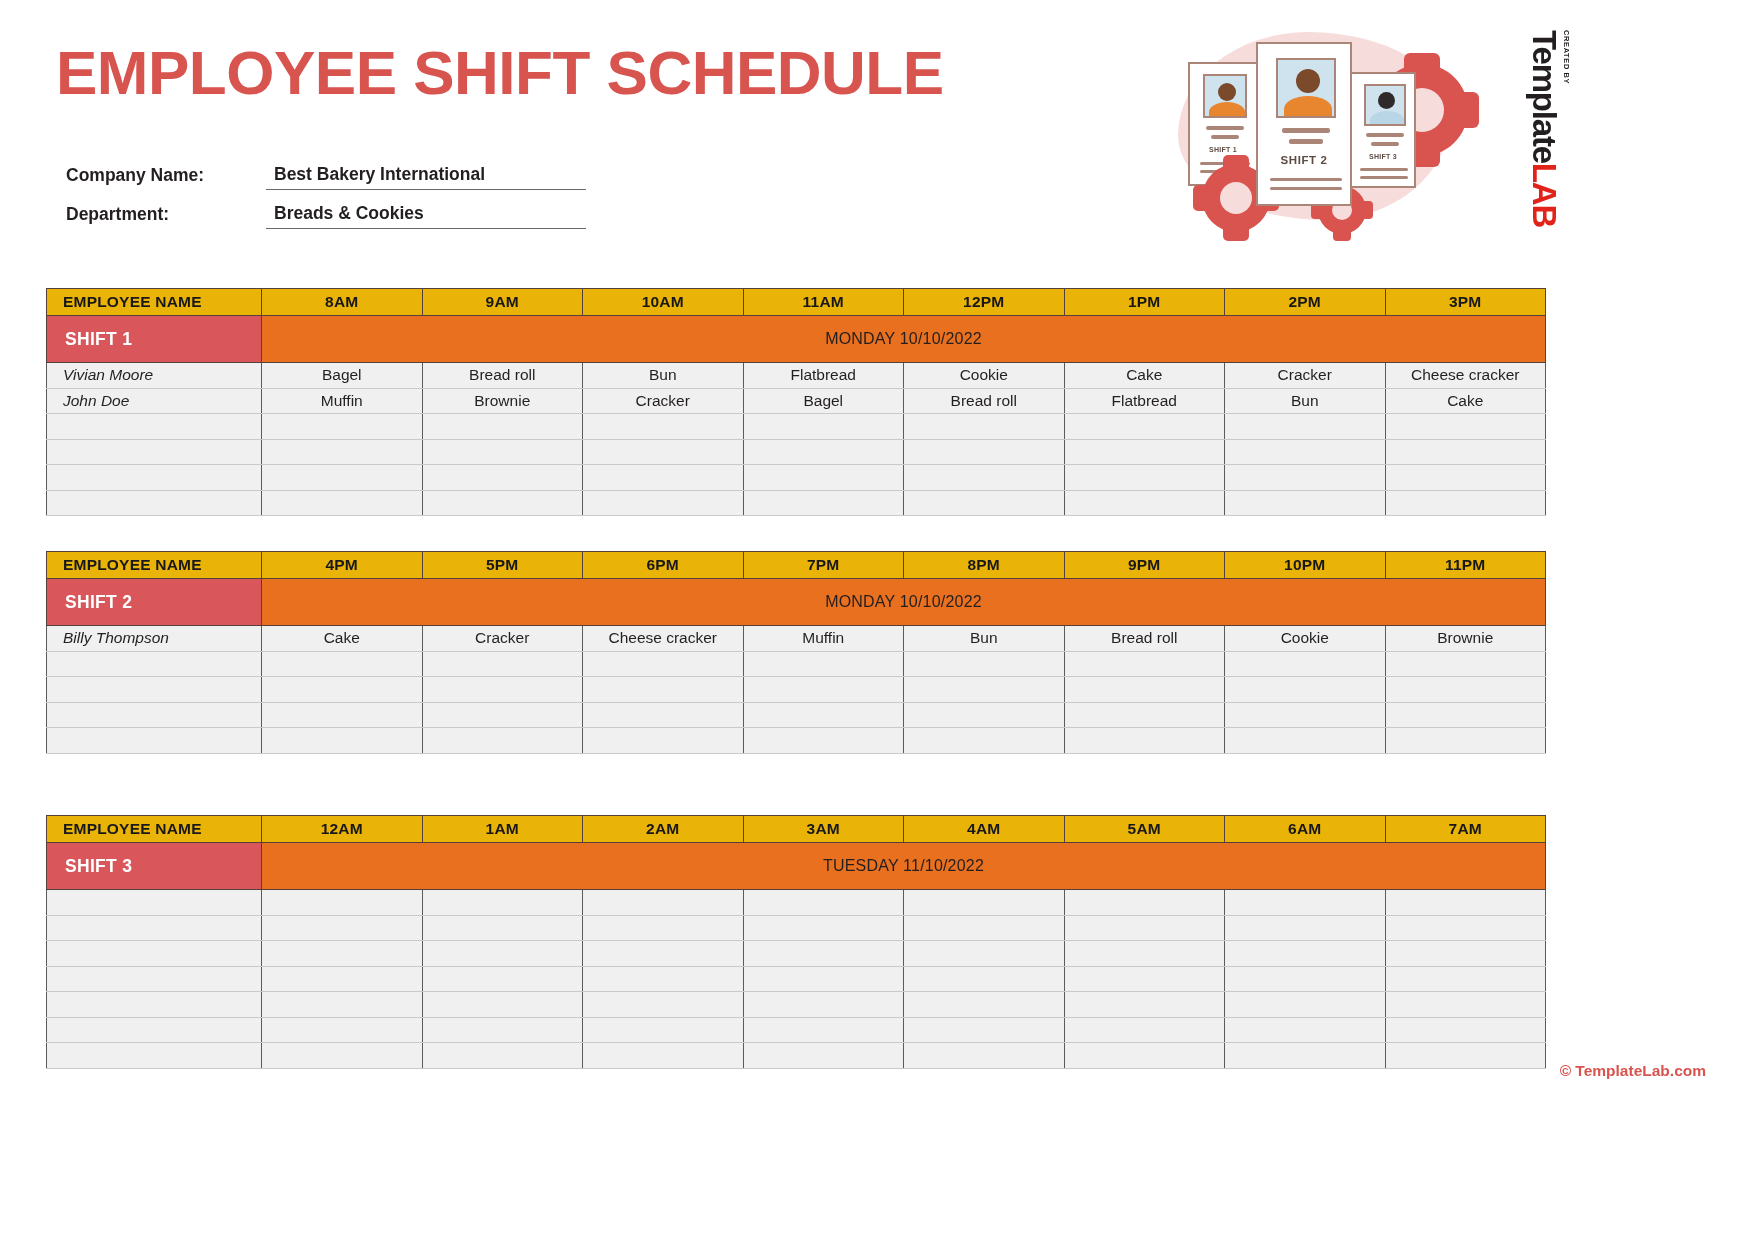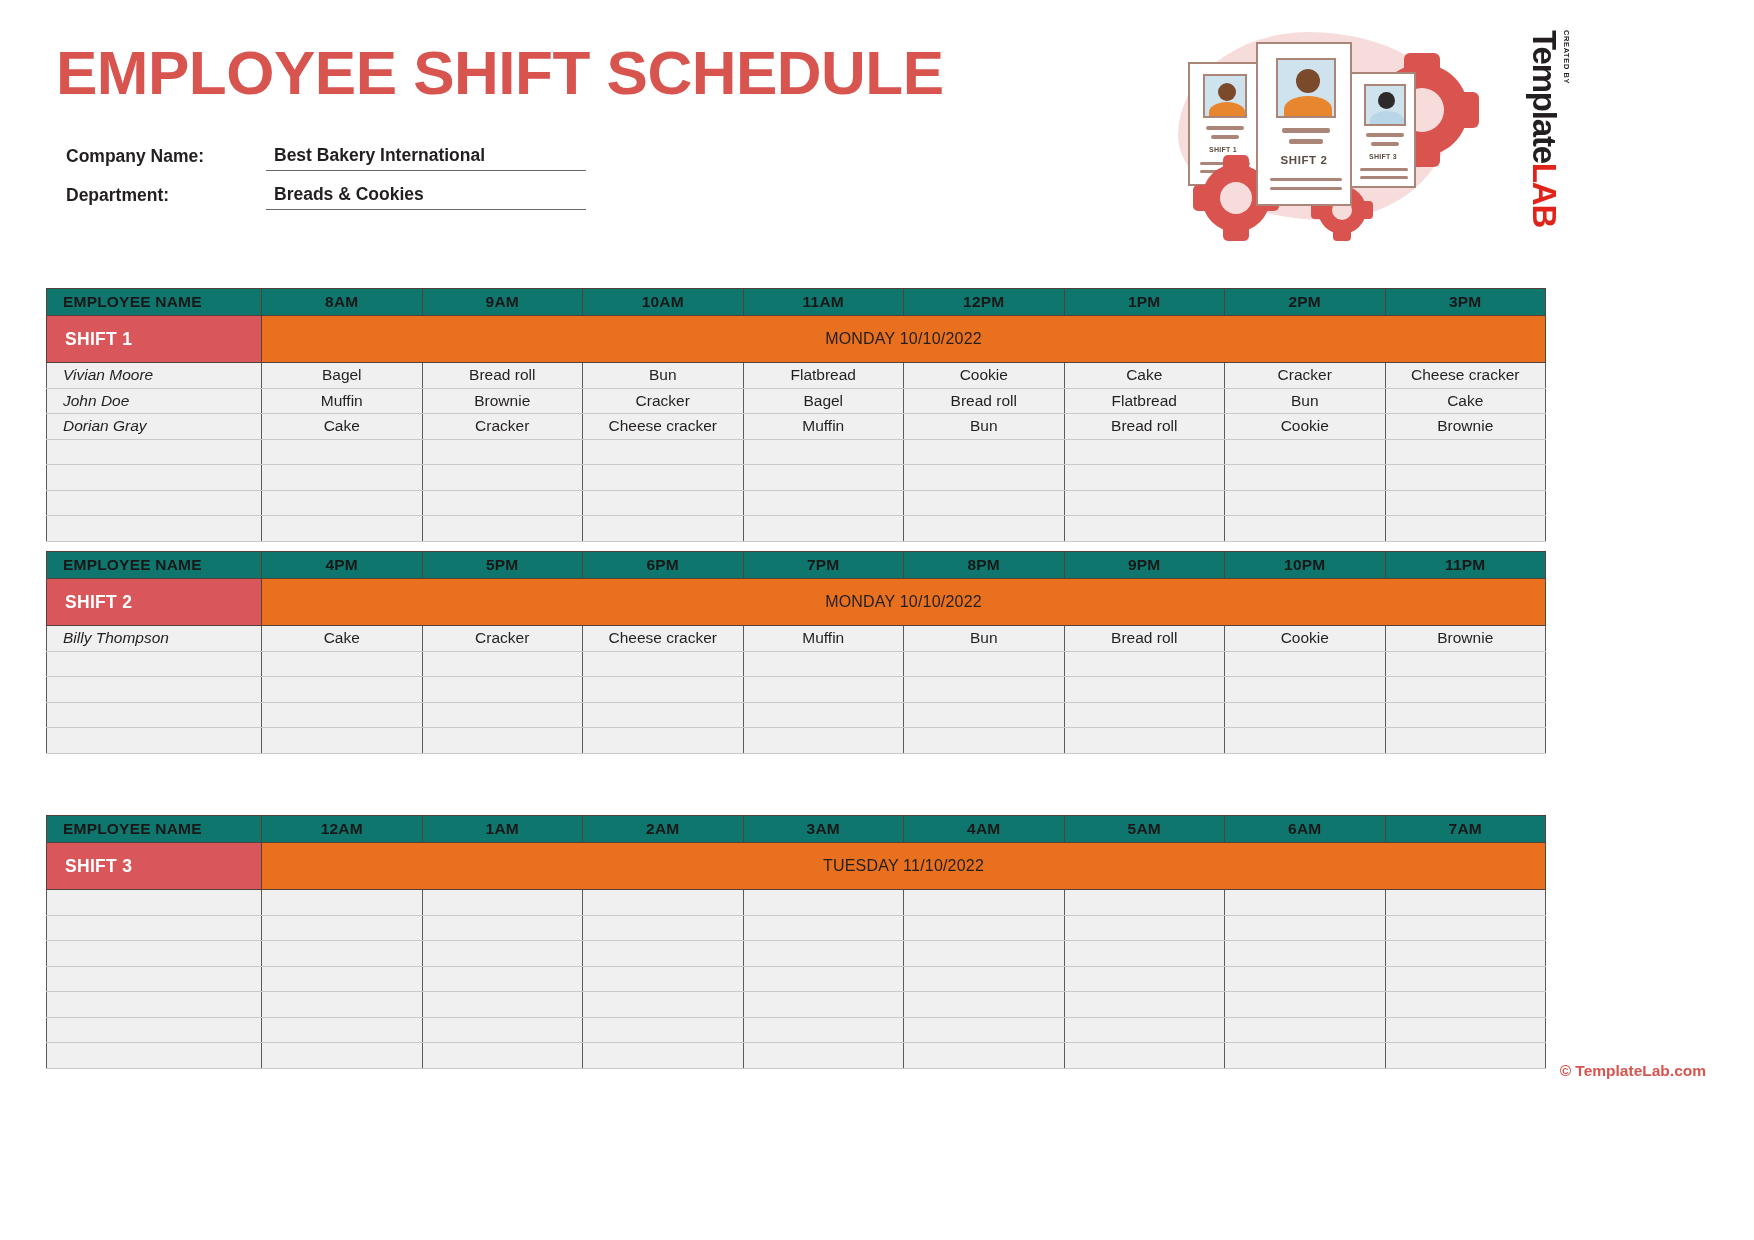--- a/index.html
+++ b/index.html
@@ -27,21 +27,21 @@
     font-weight: bold;
     letter-spacing: -0.5px;
     color: #d8544f;
     white-space: nowrap;
     line-height: 1;
   }
 
   #form-block {
     position: absolute;
     left: 66px;
-    top: 132px;
+    top: 151px;
     width: 520px;
   }
   .form-row {
     display: flex;
     align-items: flex-end;
     height: 39px;
   }
   .form-label {
     width: 200px;
     font-size: 17.5px;
@@ -177,21 +177,21 @@
     table-layout: fixed;
     border: 1.6px solid #4a4a4a;
   }
   #table-1 { top: 288px; }
   #table-2 { top: 551px; }
   #table-3 { top: 815px; }
 
   .sched-table col.c-name { width: 215px; }
 
   .sched-table th.hdr {
-    background: #0f766e;
+    background: #eab308;
     color: #181818;
     font-size: 15.5px;
     font-weight: bold;
     height: 27px;
     letter-spacing: 0.2px;
     border: 1.3px solid #54423a;
     text-align: center;
   }
   .sched-table th.hdr.name-col { padding-left: 16px; text-align: left; }
 
@@ -365,31 +365,20 @@
         <td class="cell name-col">John Doe</td>
         <td class="cell">Muffin</td>
         <td class="cell">Brownie</td>
         <td class="cell">Cracker</td>
         <td class="cell">Bagel</td>
         <td class="cell">Bread roll</td>
         <td class="cell">Flatbread</td>
         <td class="cell">Bun</td>
         <td class="cell">Cake</td>
       </tr>
-      <tr class="">
-        <td class="cell name-col">Dorian Gray</td>
-        <td class="cell">Cake</td>
-        <td class="cell">Cracker</td>
-        <td class="cell">Cheese cracker</td>
-        <td class="cell">Muffin</td>
-        <td class="cell">Bun</td>
-        <td class="cell">Bread roll</td>
-        <td class="cell">Cookie</td>
-        <td class="cell">Brownie</td>
-      </tr>
       <tr class="empty-row">
         <td class="cell name-col"></td>
         <td class="cell"></td>
         <td class="cell"></td>
         <td class="cell"></td>
         <td class="cell"></td>
         <td class="cell"></td>
         <td class="cell"></td>
         <td class="cell"></td>
         <td class="cell"></td>

